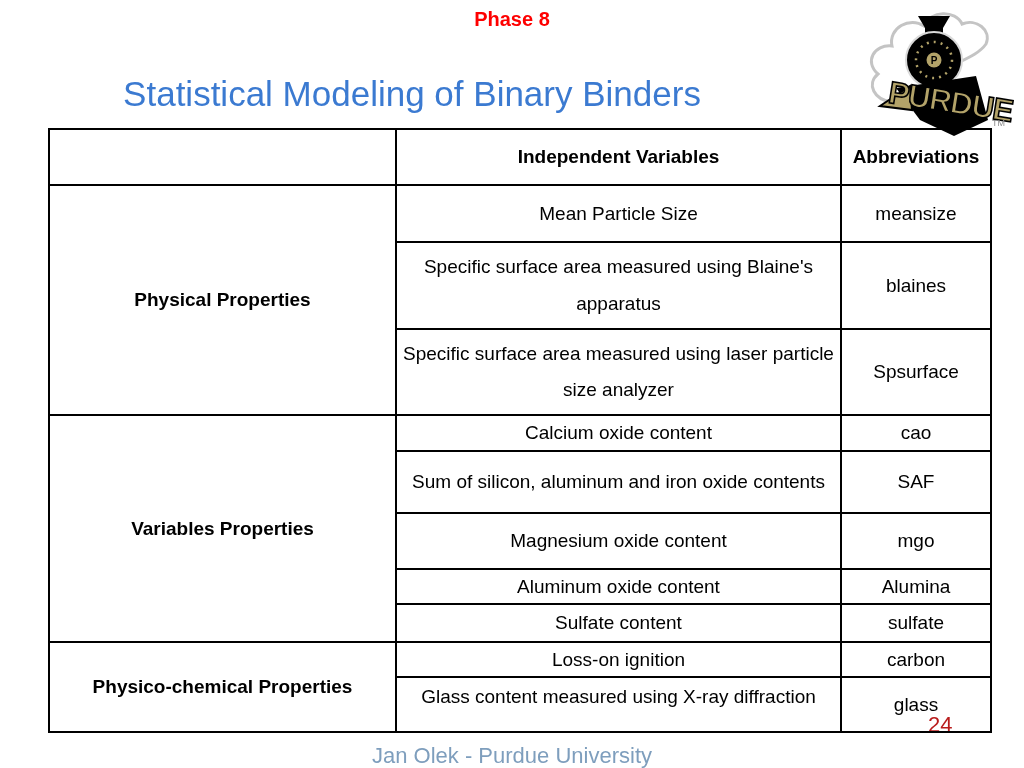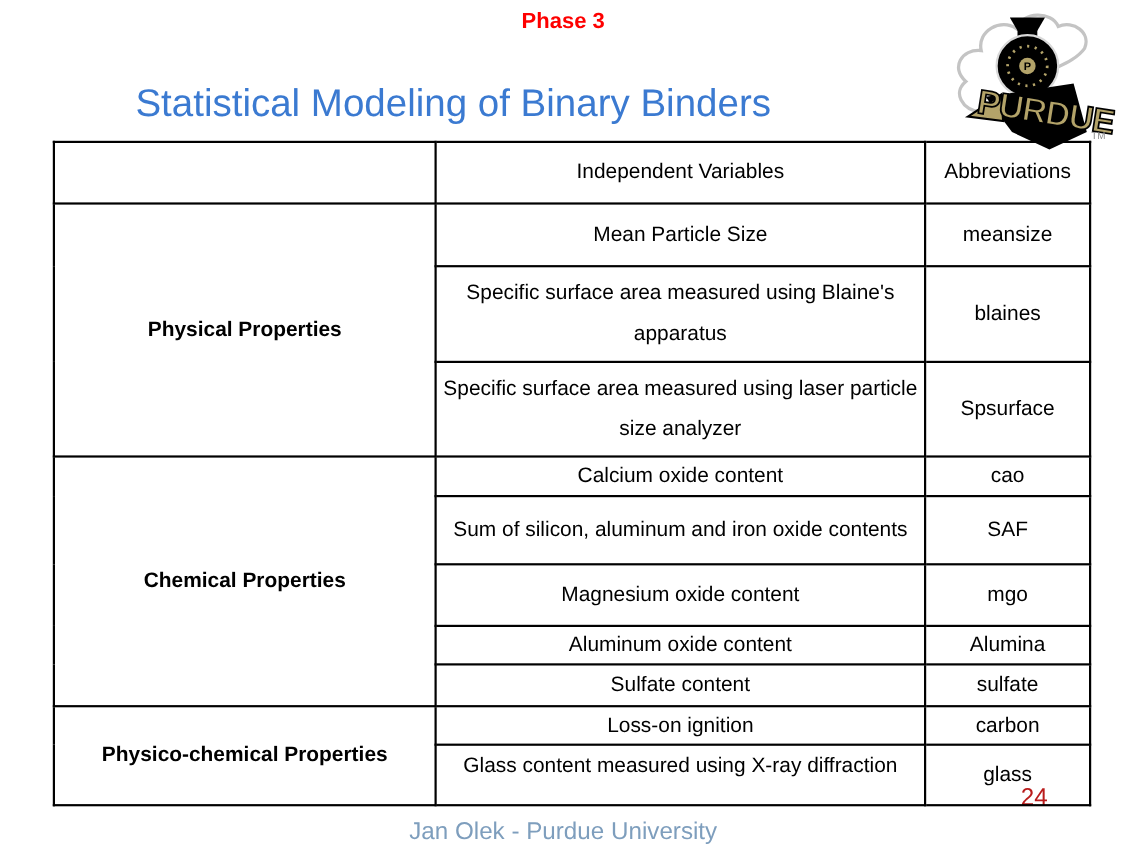--- a/index.html
+++ b/index.html
@@ -19,38 +19,38 @@
     position:absolute;top:2px;left:858px;width:156px;height:140px;z-index:5;
   }
   table.vars{
     position:absolute;left:48px;top:128px;width:942px;
     border-collapse:collapse;table-layout:fixed;z-index:2;background:transparent;
   }
   table.vars td{
     border:2px solid #000;text-align:center;font-size:19px;
     padding:0 2px;vertical-align:middle;overflow:hidden;
   }
-  td.hdr{font-weight:normal;vertical-align:bottom;padding-bottom:7px;margin-top:48px;}
+  td.hdr{font-weight:bold;vertical-align:bottom;padding-bottom:7px;margin-top:48px;}
   td.group{font-weight:bold;vertical-align:middle;}
   td.vbottom{vertical-align:bottom;padding-bottom:7px;}
   td.vtop{vertical-align:top;padding-top:14px;}
   td.desc{line-height:1.9;}
   .footer{
     position:absolute;top:743px;left:0;width:1024px;text-align:center;
     color:#7e9ebd;font-size:22px;
   }
   .pagenum{
     position:absolute;top:712px;left:928px;width:40px;text-align:left;
     color:#b91c1c;font-size:22px;z-index:1;
   }
 </style>
 </head>
 <body>
 
-<div class="phase">Phase 3</div>
+<div class="phase">Phase 8</div>
 
 <div class="title">Statistical Modeling of Binary Binders</div>
 
 <div class="logo">
   <svg width="156" height="140" viewBox="0 0 156 140">
 
     <path d="M34,100 C16,98 8,82 20,72 C6,60 16,42 34,44 C30,26 52,14 66,24 C72,8 98,8 104,22 C118,16 134,28 128,42 C118,56 96,60 84,70 C66,84 52,96 34,100 Z" fill="#ffffff" stroke="#c4c4c4" stroke-width="3"></path>
 
     <polygon points="60,14 92,14 85,26 67,26" fill="#000"></polygon>
     <rect x="67" y="24" width="18" height="14" fill="#000"></rect>
@@ -93,21 +93,21 @@
   <tr style="height:87px">
     <td class="desc">Specific surface area measured using Blaine's apparatus</td>
     <td class="vbottom">blaines</td>
   </tr>
   <tr style="height:86px">
     <td class="desc">Specific surface area measured using laser particle size analyzer</td>
     <td class="vtop">Spsurface</td>
   </tr>
 
   <tr style="height:36px">
-    <td class="group" rowspan="5">Chemical Properties</td>
+    <td class="group" rowspan="5">Variables Properties</td>
     <td>Calcium oxide content</td>
     <td>cao</td>
   </tr>
   <tr style="height:62px">
     <td class="vbottom">Sum of silicon, aluminum and iron oxide contents</td>
     <td class="vbottom">SAF</td>
   </tr>
   <tr style="height:56px">
     <td class="vbottom">Magnesium oxide content</td>
     <td class="vbottom">mgo</td>

